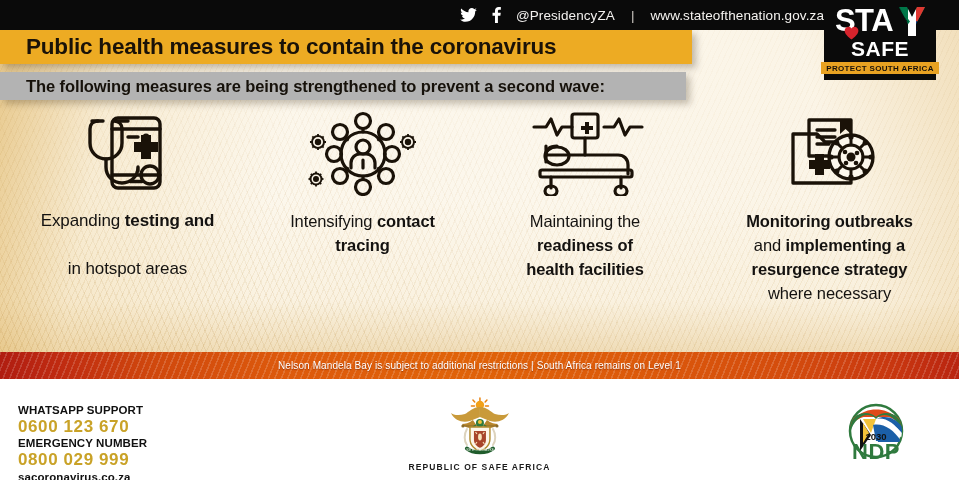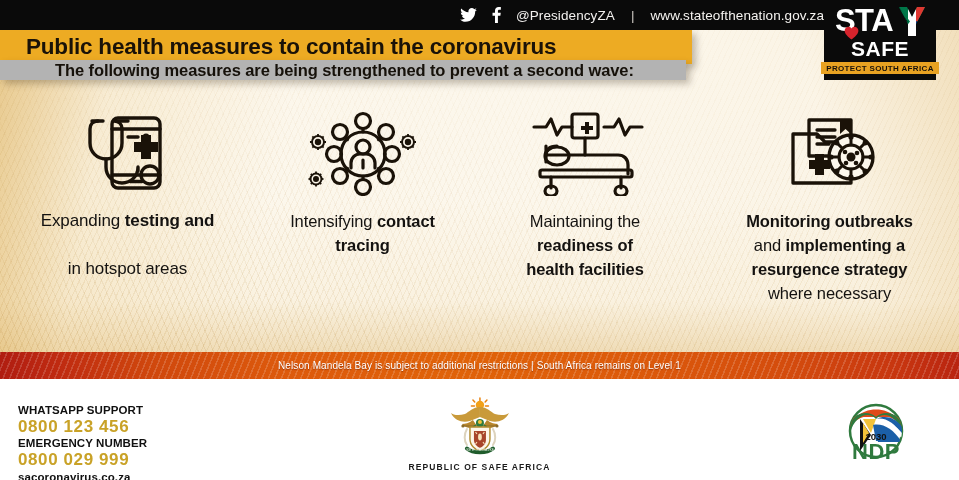--- a/index.html
+++ b/index.html
@@ -90,25 +90,24 @@
     position:absolute; left:0; top:30px; width:692px; height:34px;
     background:#edab23; z-index:5;
     display:flex; align-items:center;
     box-shadow:4px 4px 7px rgba(40,25,0,.28);
   }
   .title-bar .t-txt {
     margin-left:26px; font-size:22.5px; font-weight:bold; color:#1a1208;
     letter-spacing:-0.2px; white-space:nowrap;
   }
   .sub-bar {
-    position:absolute; left:0; top:60px; width:686px; height:20px;
+    position:absolute; left:0; top:72px; width:686px; height:28px;
     background:#b3b3b3; z-index:5;
     display:flex; align-items:center;
     box-shadow:4px 4px 7px rgba(40,25,0,.26);
-    padding-left:29px;
   }
   .sub-bar .s-txt {
     margin-left:26px; font-size:16.5px; font-weight:bold; color:#16110a;
     letter-spacing:-0.1px; white-space:nowrap;
   }
 
   
   .measures {
     position:absolute; left:0; top:104px; width:959px; height:215px;
     display:flex; z-index:4;
@@ -413,21 +412,21 @@
   </div>
 
   <div class="redband">
     <span class="rb-txt">Nelson Mandela Bay is subject to additional restrictions | South Africa remains on Level 1</span>
   </div>
 
   <div class="footer">
 
     <div class="contacts">
       <div class="c-label">WHATSAPP SUPPORT</div>
-      <div class="c-num">0800 123 456</div>
+      <div class="c-num">0600 123 670</div>
       <div class="c-label">EMERGENCY NUMBER</div>
       <div class="c-num">0800 029 999</div>
       <div class="c-site">sacoronavirus.co.za</div>
     </div>
 
     <div class="coat">
       <span>
         <svg width="74" height="62" viewBox="0 0 74 62">
 
           <g>

